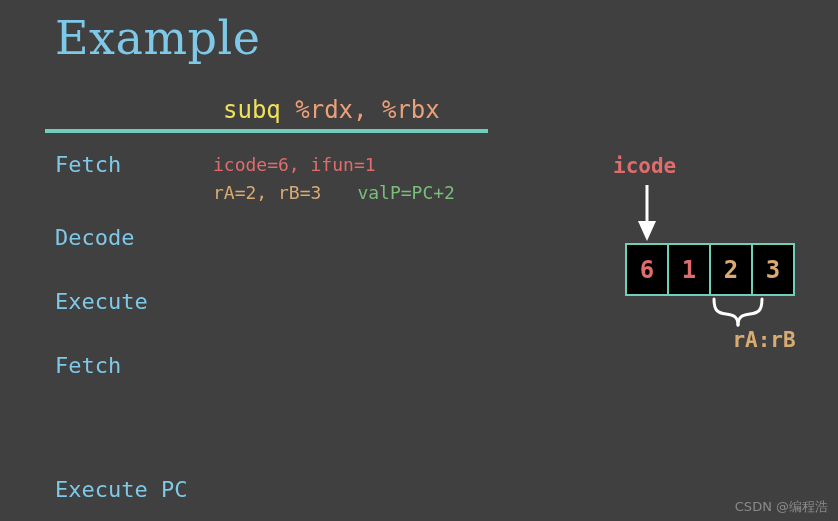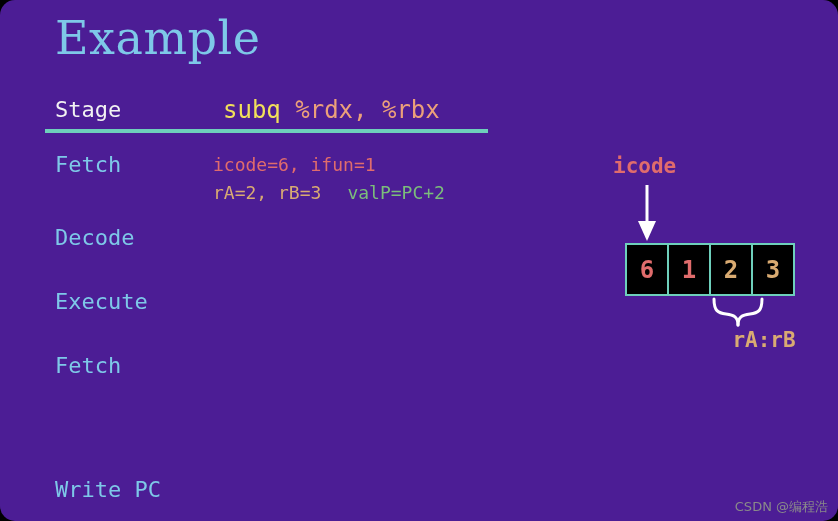--- a/index.html
+++ b/index.html
@@ -12,22 +12,21 @@
     height: 521px;
     position: relative;
     overflow: hidden;
     font-family: "DejaVu Sans Mono", "Liberation Mono", monospace;
     background: #000000;
   }
 
   #slide {
     position: absolute;
     inset: 0;
-    background: #4c1d95;
-    border-radius: 15px;
+    background: #404040;
   }
 
   
   .slide-title {
     position: absolute;
     left: 55px;
     top: 8px;
     font-family: "DejaVu Serif", "Liberation Serif", serif;
     font-size: 46px;
     line-height: 60px;
@@ -180,46 +179,45 @@
   }
 </style>
 </head>
 <body>
 
 <div id="slide">
 
   <div class="slide-title">Example</div>
 
   <div class="table-head">
-    <div class="col-stage">Stage</div>
     <div class="col-instr"><span class="op-mnemonic">subq</span><span class="op-operands"> %rdx, %rbx</span></div>
   </div>
   <div class="head-rule"></div>
 
   <div class="stage-row" style="top:150px;">
     <div class="stage-name">Fetch</div>
     <div class="stage-detail d-icode">icode=6, ifun=1</div>
-    <div class="stage-detail-2"><span class="d-regs">rA=2, rB=3</span><span class="d-valp" style="padding-left:26px;">valP=PC+2</span></div>
+    <div class="stage-detail-2"><span class="d-regs">rA=2, rB=3</span><span class="d-valp" style="padding-left:36px;">valP=PC+2</span></div>
   </div>
 
   <div class="stage-row" style="top:223px;padding-left:29px;">
     <div class="stage-name">Decode</div>
   </div>
 
   <div class="stage-row" style="top:287px;">
     <div class="stage-name">Execute</div>
   </div>
 
   <div class="stage-row" style="top:351px;">
     <div class="stage-name">Fetch</div>
   </div>
 
 
   <div class="stage-row" style="top:475px;">
-    <div class="stage-name">Write PC</div>
+    <div class="stage-name">Execute PC</div>
   </div>
 
   <div id="diagram">
 
     <div class="icode-label">icode</div>
 
     <svg class="arrow-svg" viewBox="0 0 278 215">
 
       <g>
         <line x1="63" y1="40" x2="63" y2="82" stroke="#ffffff" stroke-width="3"></line>

